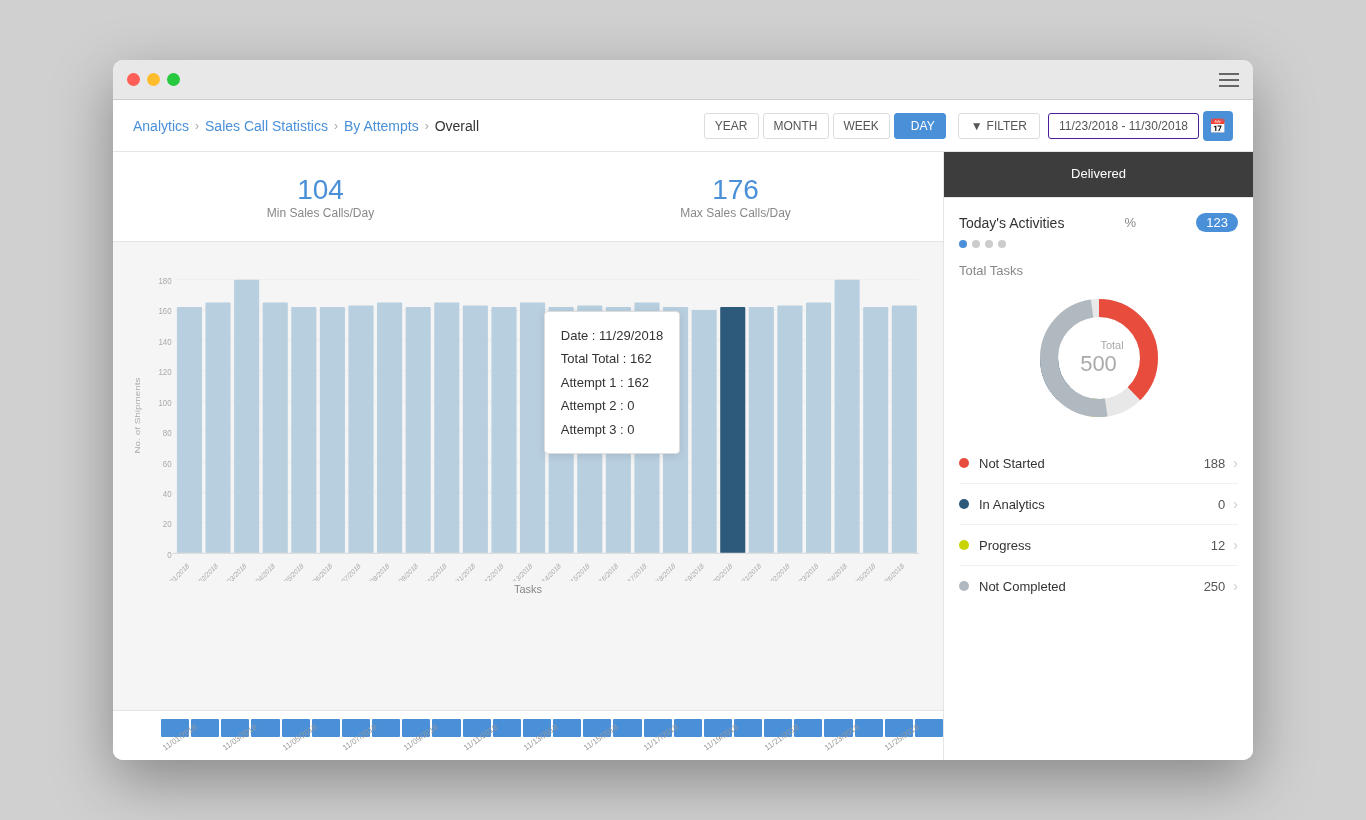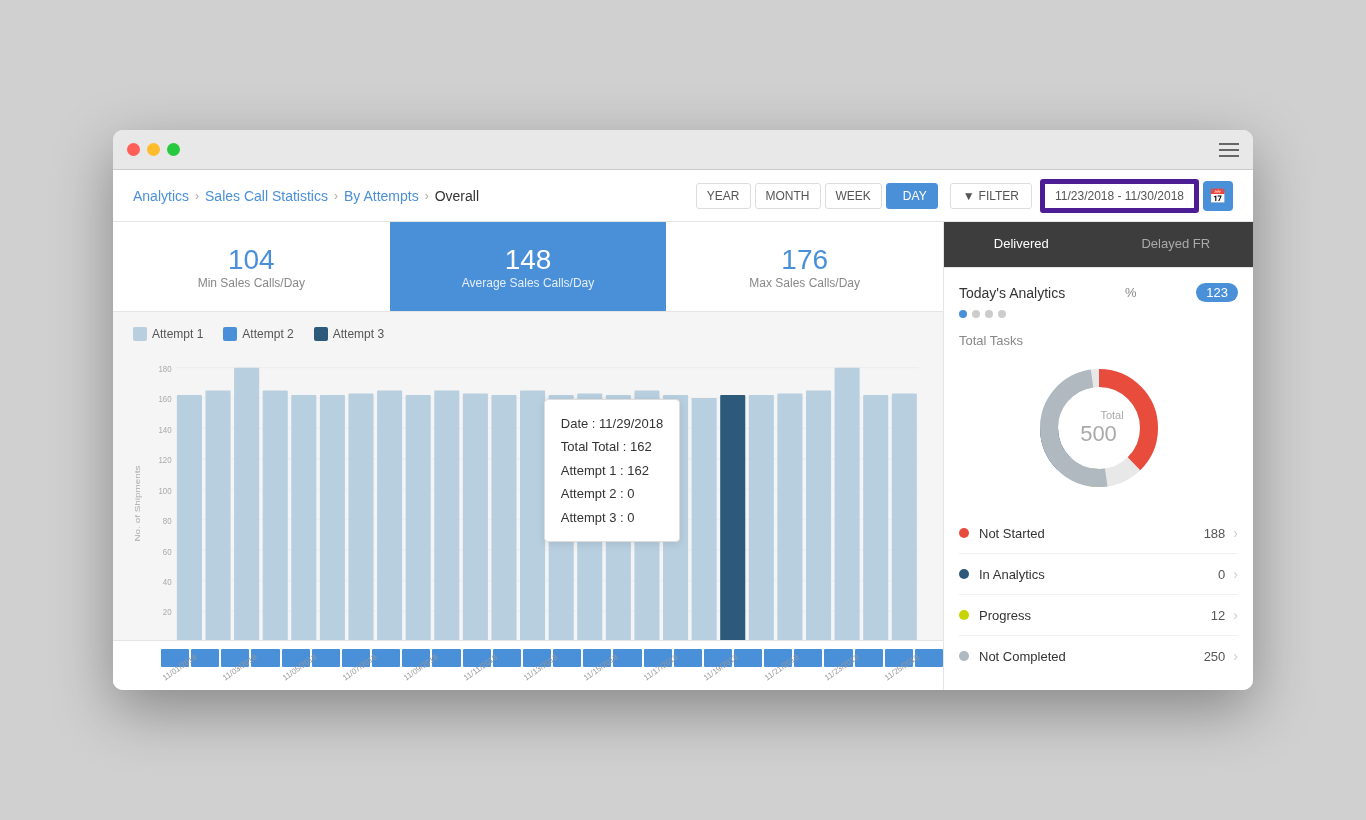--- a/index.html
+++ b/index.html
@@ -6,21 +6,21 @@
     body {
       background: #d0d0d0;
       display: flex;
       justify-content: center;
       align-items: center;
       min-height: 100vh;
       font-family: -apple-system, BlinkMacSystemFont, 'Segoe UI', Arial, sans-serif;
     }
     .window {
       width: 1140px;
-      height: 560px;
+      height: 700px;
       background: #f5f5f5;
       border-radius: 10px;
       box-shadow: 0 20px 60px rgba(0,0,0,0.35);
       overflow: hidden;
       display: flex;
       flex-direction: column;
     }
     .title-bar {
       background: #e8e8e8;
       height: 40px;
@@ -90,21 +90,21 @@
       border: 1px solid #ddd;
       background: white;
       color: #555;
       font-size: 12px;
       cursor: pointer;
       border-radius: 3px;
       margin-left: 8px;
     }
     .date-range {
       padding: 5px 10px;
-      border: 5px solid #4c1d95;
+      border: 1px solid #4c1d95;
       background: white;
       color: #555;
       font-size: 12px;
       border-radius: 3px;
       margin-left: 4px;
     }
     .cal-btn {
       width: 30px; height: 30px;
       background: #4a90d9;
       color: white;
@@ -387,45 +387,27 @@
   </div>
 
   <div class="content">
     <div class="main-area">
 
       <div class="stats-bar">
         <div class="stat-item">
           <span class="stat-value">104</span>
           <span class="stat-label">Min Sales Calls/Day</span>
         </div>
-        <div class="stat-item highlight">
-          <span class="stat-value">148</span>
-          <span class="stat-label">Average Sales Calls/Day</span>
-        </div>
         <div class="stat-item">
           <span class="stat-value">176</span>
           <span class="stat-label">Max Sales Calls/Day</span>
         </div>
       </div>
 
       <div class="chart-area">
-        <div class="legend">
-          <div class="legend-item">
-            <div class="legend-dot" style="background:#b8cfe0"></div>
-            <span>Attempt 1</span>
-          </div>
-          <div class="legend-item">
-            <div class="legend-dot" style="background:#4a90d9"></div>
-            <span>Attempt 2</span>
-          </div>
-          <div class="legend-item">
-            <div class="legend-dot" style="background:#2d5a7a"></div>
-            <span>Attempt 3</span>
-          </div>
-        </div>
 
         <div class="chart-wrapper">
           <svg class="chart-svg" id="barChart" viewBox="0 0 900 290" preserveAspectRatio="none">
 
             <g id="yAxis">
                 <line x1="48" y1="265" x2="895" y2="265" stroke="#eee" stroke-width="1"></line>
                 <text x="44" y="269" text-anchor="end" font-size="9" fill="#aaa">0</text>
                 <line x1="48" y1="237.43243243243242" x2="895" y2="237.43243243243242" stroke="#eee" stroke-width="1"></line>
                 <text x="44" y="241.43243243243242" text-anchor="end" font-size="9" fill="#aaa">20</text>
                 <line x1="48" y1="209.86486486486487" x2="895" y2="209.86486486486487" stroke="#eee" stroke-width="1"></line>
@@ -508,21 +490,21 @@
           
           <div class="tooltip">
             <div><span>Date :</span> <span>11/29/2018</span></div>
             <div><span>Total Total :</span> <span>162</span></div>
             <div><span>Attempt 1 :</span> <span>162</span></div>
             <div><span>Attempt 2 :</span> <span>0</span></div>
             <div><span>Attempt 3 :</span> <span>0</span></div>
           </div>
         </div>
 
-        <div style="text-align:center;font-size:11px;color:#888;margin-top:2px;">Sales</div>
+        <div style="text-align:center;font-size:11px;color:#888;margin-top:2px;">Tasks</div>
       </div>
 
       <div class="timeline-strip">
         <div id="timelineBars" style="display:flex;align-items:center;padding:6px 0 0 48px;height:28px;gap:2px;">
             <div style="height: 18px; background: rgb(74, 144, 217); flex: 1 1 0%; border-radius: 1px;"></div>
             <div style="height: 18px; background: rgb(74, 144, 217); flex: 1 1 0%; border-radius: 1px;"></div>
             <div style="height: 18px; background: rgb(74, 144, 217); flex: 1 1 0%; border-radius: 1px;"></div>
             <div style="height: 18px; background: rgb(74, 144, 217); flex: 1 1 0%; border-radius: 1px;"></div>
             <div style="height: 18px; background: rgb(74, 144, 217); flex: 1 1 0%; border-radius: 1px;"></div>
             <div style="height: 18px; background: rgb(74, 144, 217); flex: 1 1 0%; border-radius: 1px;"></div>
@@ -562,26 +544,25 @@
             <span style="flex: 2 1 0%; font-size: 8px; color: rgb(153, 153, 153); transform: rotate(-35deg); transform-origin: left top; display: block; margin-top: 4px; white-space: nowrap;">11/23/2018</span>
             <span style="flex: 2 1 0%; font-size: 8px; color: rgb(153, 153, 153); transform: rotate(-35deg); transform-origin: left top; display: block; margin-top: 4px; white-space: nowrap;">11/25/2018</span>
           </div>
       </div>
 
     </div>
 
     <div class="right-panel">
       <div class="panel-tabs">
         <div class="panel-tab active">Delivered</div>
-        <div class="panel-tab inactive">Delayed FR</div>
       </div>
 
       <div class="panel-body">
         <div class="panel-header-row">
-          <span class="panel-title">Today's Analytics</span>
+          <span class="panel-title">Today's Activities</span>
           <span class="percent-label">%</span>
           <span class="panel-badge">123</span>
         </div>
 
         <div class="dots-row">
           <div class="dot active"></div>
           <div class="dot"></div>
           <div class="dot"></div>
           <div class="dot"></div>
         </div>

